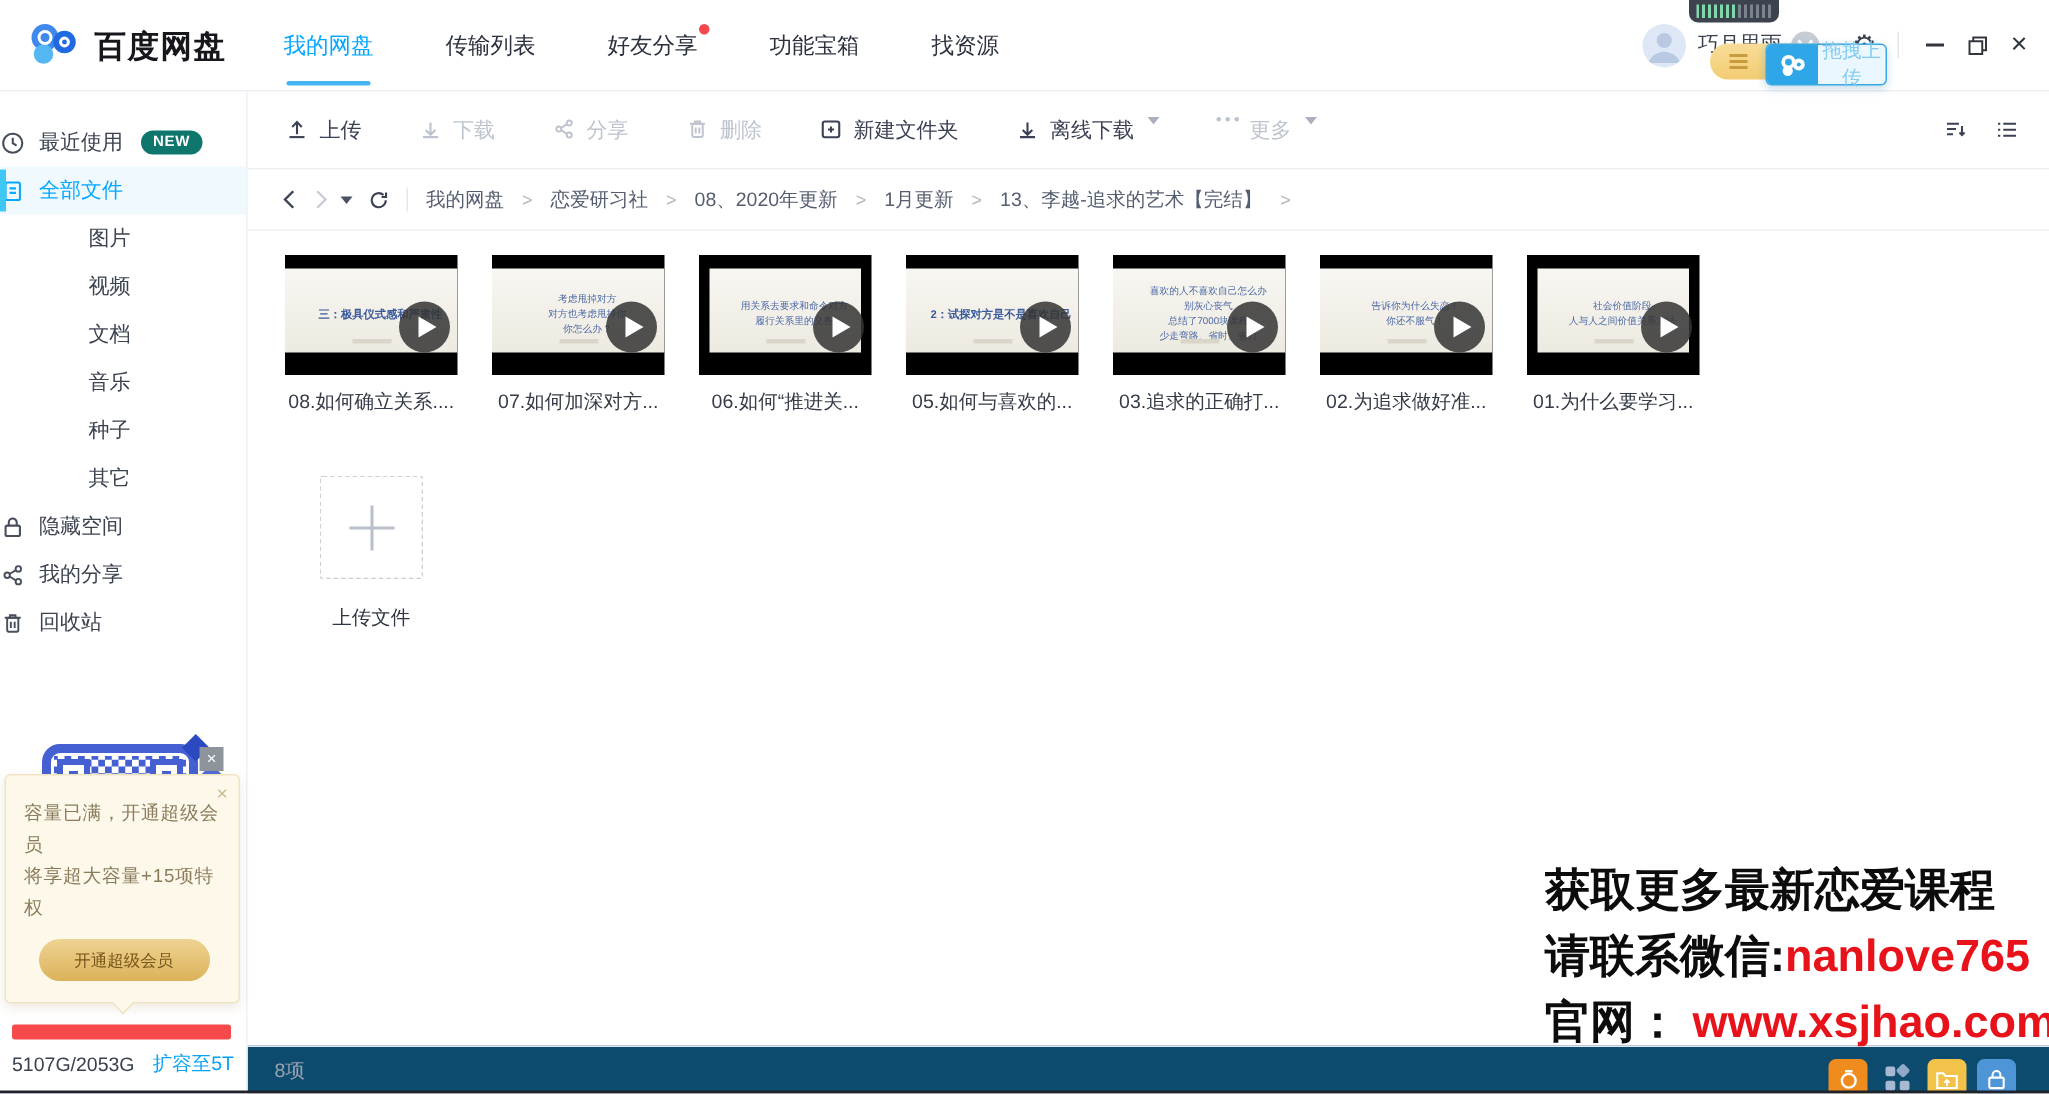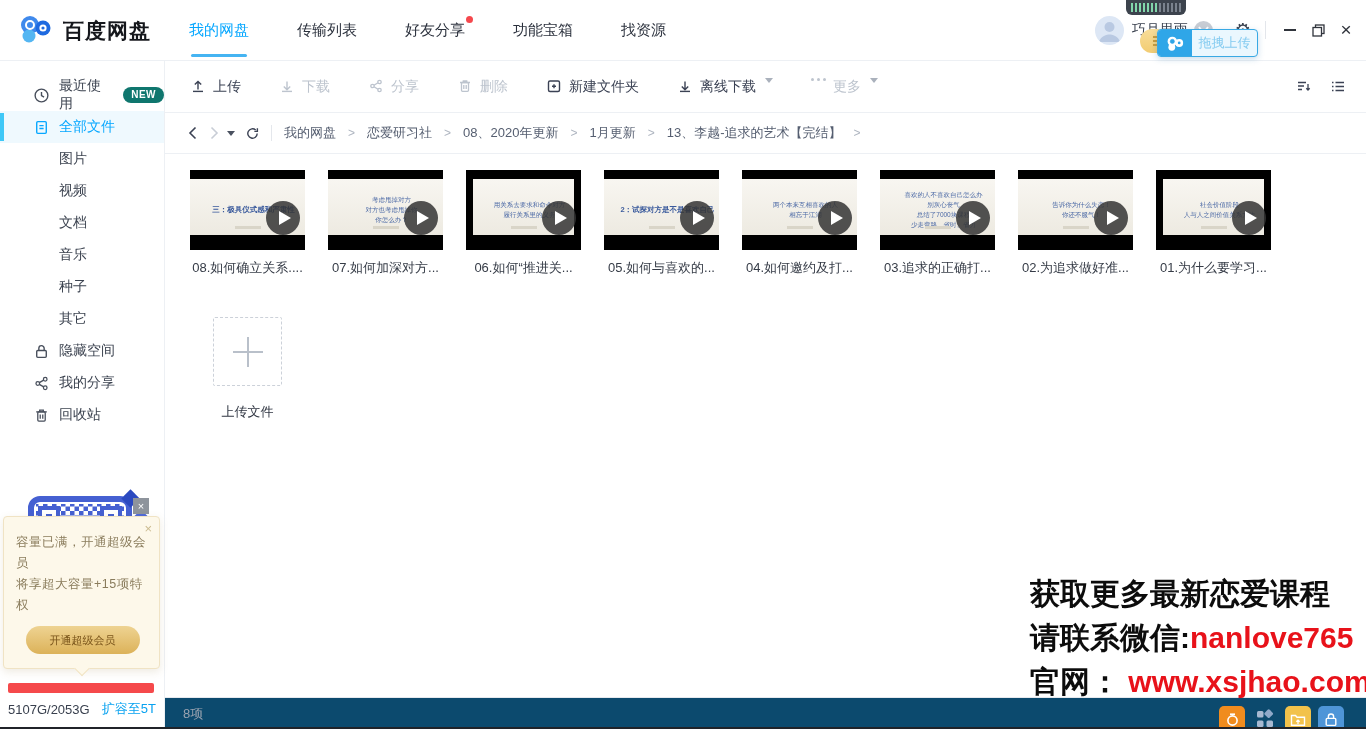--- a/index.html
+++ b/index.html
@@ -19,37 +19,37 @@
   .tab .dot { position:absolute; top:15px; right:-4px; width:7px; height:7px; border-radius:50%; background:#f5484d; }
   .header-right { position:absolute; right:0; top:0; height:60px; display:flex; align-items:center; }
   .avatar { width:29px; height:29px; border-radius:50%; background:#dde7f5; position:relative; overflow:hidden; }
   .avatar svg { position:absolute; left:0; top:0; }
   .user-name { font-size:14px; color:#39404e; margin:0 6px 0 8px; }
   .vip-badge { width:19px; height:19px; border-radius:50%; background:#c7ccd4; display:flex; align-items:center; justify-content:center; margin-right:22px; }
   .vip-pill { position:absolute; right:126px; top:29px; width:100px; height:24px; border-radius:12px;
     background:linear-gradient(180deg,#f8dd99,#f2cc72); z-index:1; overflow:hidden; }
   .vip-pill i { position:absolute; left:13px; top:7px; width:12px; height:10px;
     background:repeating-linear-gradient(180deg,#c89b3c 0 2px,transparent 2px 4px); display:block; }
-  .drag-upload { position:absolute; right:108px; top:29px; width:101px; height:28px; background:#eaf7fe;
+  .drag-upload { position:absolute; right:108px; top:29px; width:81px; height:28px; background:#eaf7fe;
     border:1px solid #39a9e4; border-radius:4px; display:flex; align-items:center; z-index:2;
     box-shadow:0 2px 6px rgba(40,120,180,.25); }
   .drag-upload .du-logo { width:34px; height:26px; background:#2fa6e8; border-radius:3px 0 0 3px; display:flex; align-items:center; justify-content:center; }
   .drag-upload .du-label { flex:1; text-align:center; font-size:13px; color:#84cbf0; }
   .gear { font-size:18px; color:#3c4350; margin-right:14px; line-height:1; }
   .vline { width:1px; height:18px; background:#e3e6eb; margin-right:10px; }
   .win-btn { width:28px; height:28px; display:flex; align-items:center; justify-content:center; color:#30343c; }
   .win-btn.min i { width:12px; height:2px; background:#30343c; display:block; }
   .win-btn.close { font-size:19px; margin-right:6px; }
   .osd { position:absolute; left:1126px; top:0; width:60px; height:15px; background:#3c434d; border-radius:0 0 6px 6px; z-index:30; display:flex; overflow:hidden; padding:3px 5px; }
   .osd .g { width:55%; height:100%; background:repeating-linear-gradient(90deg,#82d6ab 0 2px,transparent 2px 4px); }
   .osd .w { flex:1; height:100%; background:repeating-linear-gradient(90deg,#7b838e 0 2px,transparent 2px 4px); }
   
   .sidebar { position:absolute; top:61px; left:0; bottom:2px; width:165px; background:#fff; border-right:1px solid #edf0f4; z-index:10; }
   .side-list { padding-top:18px; }
-  .side-item { position:relative; height:32px; display:flex; align-items:center; padding-left:33px; font-size:14px; color:#3c4350; cursor:default; }
+  .side-item { position:relative; height:32px; display:flex; align-items:center; font-size:14px; color:#3c4350; cursor:default; }
   .side-item .s-ico { width:17px; height:17px; margin-right:9px; display:flex; align-items:center; color:#474e5b; }
   .side-item.sub { padding-left:59px; }
   .side-item.active { background:#eff9fe; color:#06a7ff; }
   .side-item.active .s-ico { color:#06a7ff; }
   .side-item.active::before { content:""; position:absolute; left:0; top:2px; bottom:2px; width:4px; background:#3fc8f7; }
   .new-badge { margin-left:12px; background:#0f766e; color:#fff; font-size:10px; font-weight:bold; padding:2px 8px 2.5px; border-radius:9px; letter-spacing:.5px; }
   .left-accent { position:absolute; left:0; top:505px; height:205px; width:2px; background:#3f63d2; }
   
   .qr-wrap { position:absolute; left:28px; top:435px; width:130px; height:130px; }
   .qr { position:absolute; left:0; top:0; width:104px; height:104px; border:6px solid #4560d2; border-radius:12px; background:#fff; overflow:hidden; }
@@ -479,32 +479,20 @@
                 </div>
       </div>
       <div class="play"></div>
     </div>
     <div class="file-name">05.如何与喜欢的...</div>
   </div>
           <div class="file-card">
     <div class="thumb">
       <div class="thumb-inner">
         <div class="thumb-lines" style="display:flex;flex-direction:column;align-items:center;gap:1px;">
-                  <div class="thumb-line">两个本来互相喜欢的人</div>
-                  <div class="thumb-line">相忘于江湖</div>
-                </div>
-      </div>
-      <div class="play"></div>
-    </div>
-    <div class="file-name">04.如何邀约及打...</div>
-  </div>
-          <div class="file-card">
-    <div class="thumb">
-      <div class="thumb-inner">
-        <div class="thumb-lines" style="display:flex;flex-direction:column;align-items:center;gap:1px;">
                   <div class="thumb-line">喜欢的人不喜欢自己怎么办</div>
                   <div class="thumb-line">别灰心丧气</div>
                   <div class="thumb-line">总结了7000块课程</div>
                   <div class="thumb-line">少走弯路、省时、省力</div>
                 </div>
       </div>
       <div class="play"></div>
     </div>
     <div class="file-name">03.追求的正确打...</div>
   </div>

